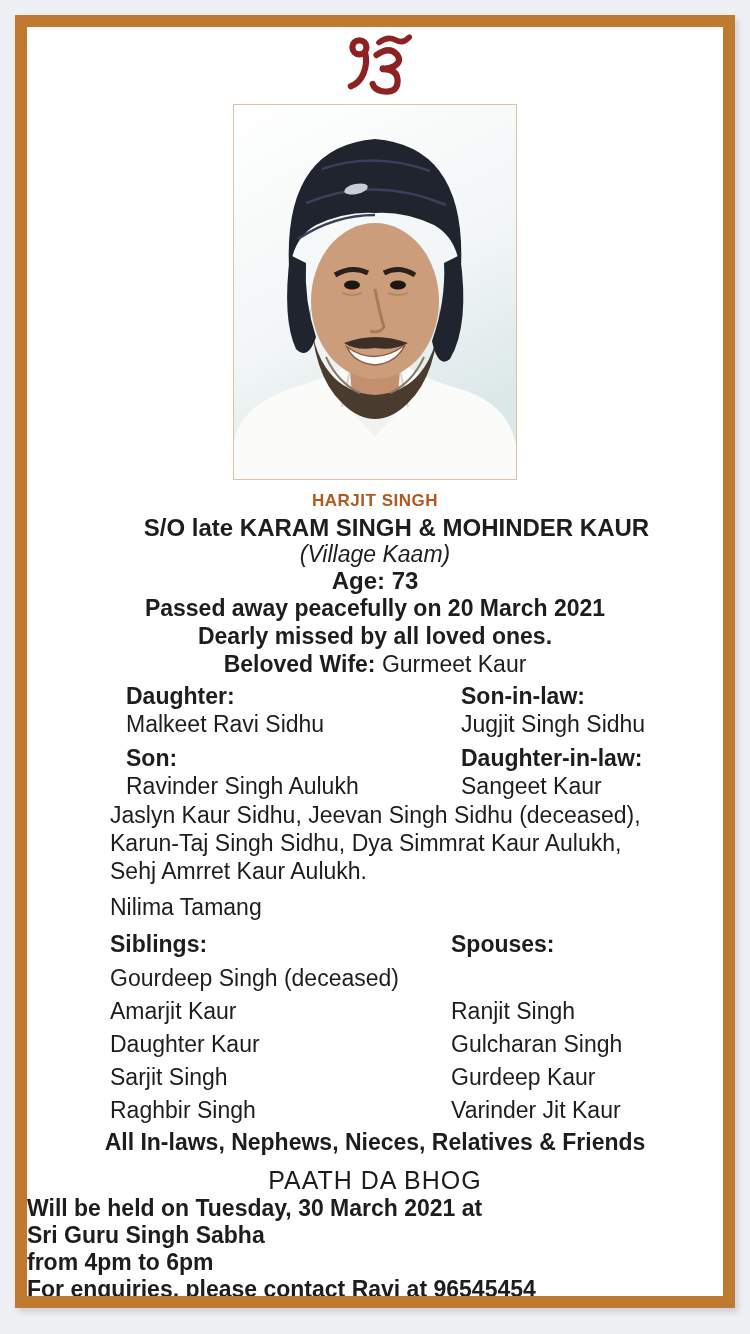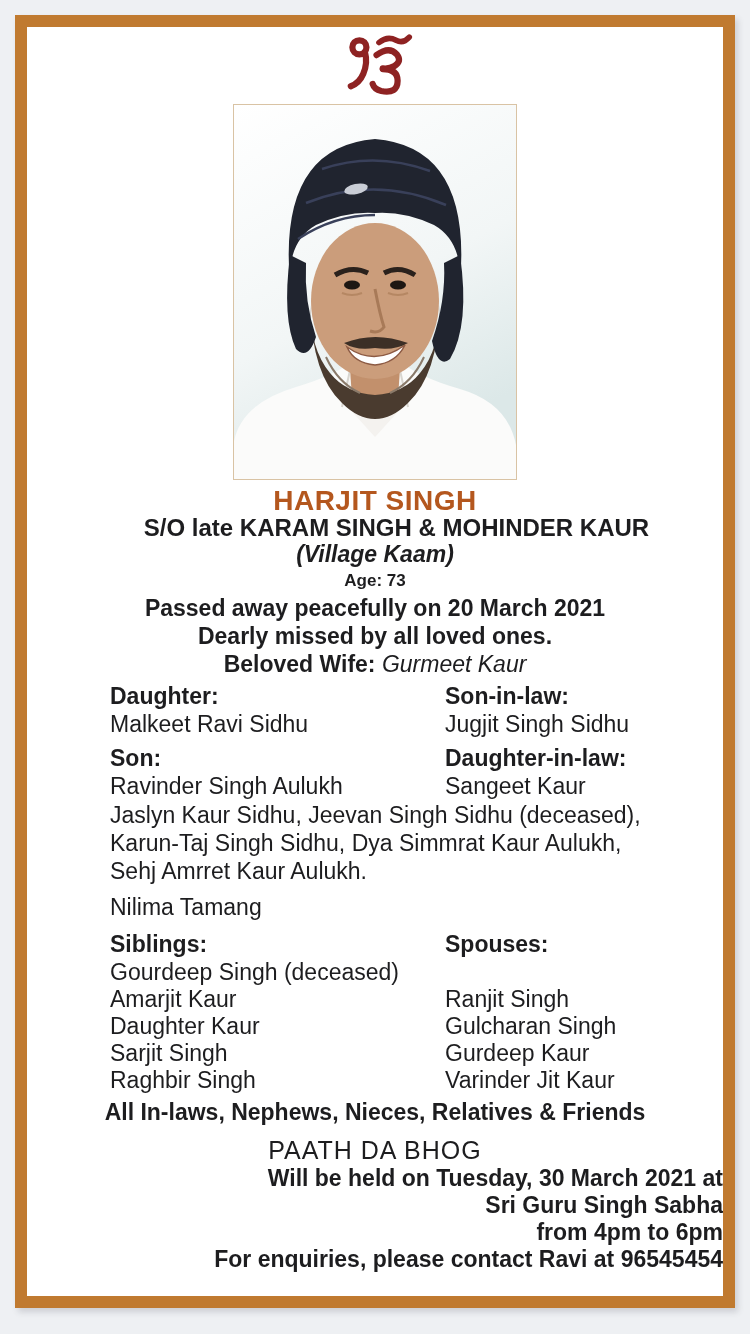--- a/index.html
+++ b/index.html
@@ -14,41 +14,41 @@
     background:#ffffff; border:12px solid #c07a30;
     box-shadow:3px 4px 6px rgba(60,60,80,0.18);
     overflow:hidden;
   }
   .symbol-wrap { margin-top:5px; height:68px; display:flex; justify-content:center; align-items:center; }
   .photo-frame {
     width:284px; height:376px; margin:4px auto 0 auto;
     border:1px solid #d9c3a4; background:#fff; overflow:hidden;
   }
   .center { text-align:center; }
-  .deceased-name { margin-top:8px; font-size:28px; line-height:26px; font-weight:bold; letter-spacing:0.5px; color:#b4571e; }
+  .deceased-name { margin-top:8px; font-size:17px; line-height:26px; font-weight:bold; letter-spacing:0.5px; color:#b4571e; }
   .parents-line { font-size:24px; line-height:27px; font-weight:bold;margin-left:43px; }
-  .village-line { font-size:23px; line-height:26px; font-weight:bold; font-style:italic; }
-  .age-line { font-size:17px; line-height:27px; font-weight:bold; }
+  .village-line { font-size:23px; line-height:26px; font-weight:normal; font-style:italic; }
+  .age-line { font-size:24px; line-height:27px; font-weight:bold; }
   .passed-line, .missed-line, .wife-line { font-size:23px; line-height:28px; font-weight:bold; }
-  .wife-name { font-weight:normal;font-style:italic; }
+  .wife-name { font-weight:normal; }
 
   .family { margin:4px 0 0 83px; width:614px; font-size:23px; }
-  .grid2 { display:grid; grid-template-columns:335px auto; }
+  .grid2 { display:grid; grid-template-columns:335px auto;margin-left:16px; }
   .flabel { font-weight:bold; line-height:28px; }
   .fvalue { font-weight:normal; line-height:29px; }
   .rowgap { height:5px; grid-column:1 / span 2; }
   .grand-label { font-weight:bold; line-height:30px; margin-top:3px; }
   .grand-line { line-height:28px; }
   .helper-line { margin-top:8px; line-height:28px; }
-  .sib-grid { margin-top:8px; display:grid; grid-template-columns:335px auto; }
+  .sib-grid { margin-top:8px; display:grid; grid-template-columns:335px auto;gap:6px; }
   .sib-grid .flabel { line-height:30px; }
   .sib-grid .fvalue { line-height:27px; min-height:27px; }
   .closing-line { margin-top:4px; font-size:23px; font-weight:bold; line-height:28px; text-align:center; }
   .event-title { margin-top:9px; font-size:25px; line-height:30px; font-weight:normal; letter-spacing:1px; text-align:center; }
-  .event-line { font-size:23px; line-height:27px; font-weight:bold; text-align:right; }
+  .event-line { font-size:23px; line-height:27px; font-weight:bold; text-align:left; }
 </style>
 </head>
 <body>
 
 <div class="screen">
   <div class="card">
 
     <div class="symbol-wrap">
       <svg width="78" height="64" viewBox="0 0 100 80" fill="none" stroke="#8e2222" stroke-linecap="round" stroke-linejoin="round">
         <circle cx="30" cy="16" r="9" stroke-width="8"></circle>

